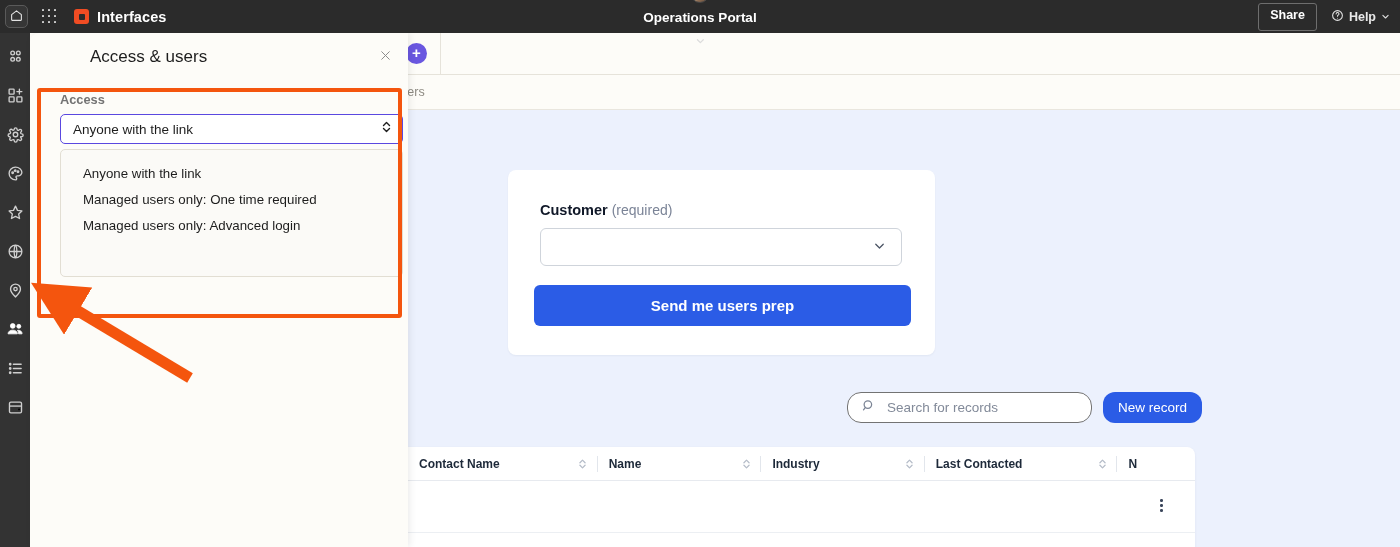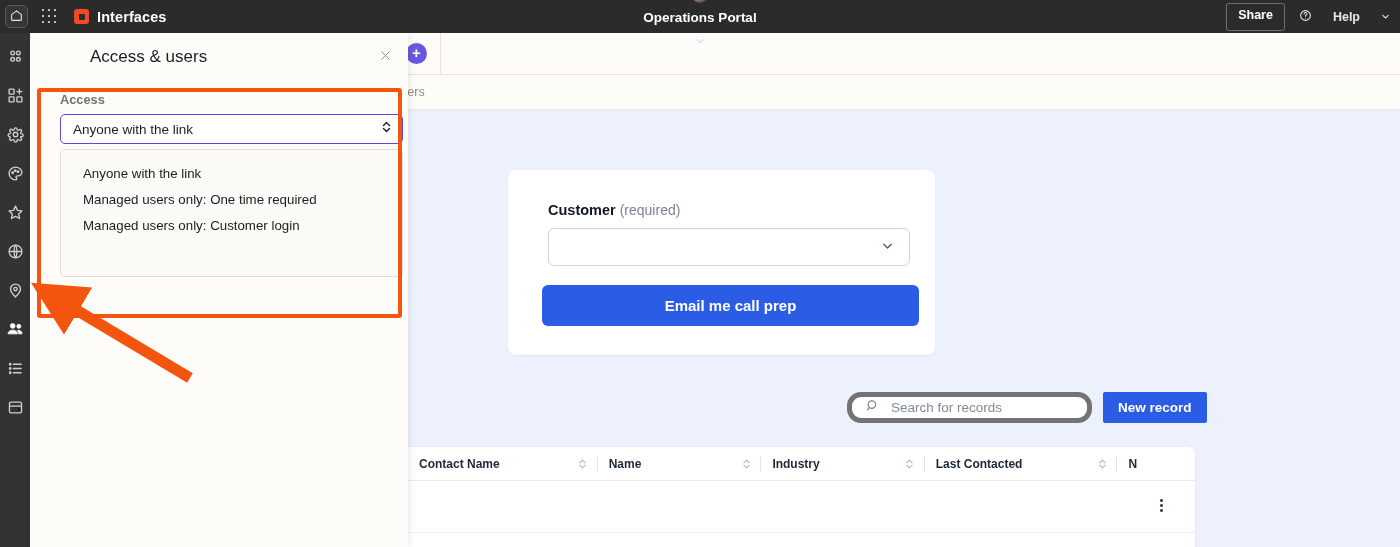--- a/index.html
+++ b/index.html
@@ -53,21 +53,21 @@
   .caret { display:block; }
 
   .topbar-right {
     position: absolute; right: 10px; display: flex; align-items: center; gap: 14px;
   }
   .share-btn {
     border: 1px solid #6e6e6e; border-radius: 3px;
     color: #fff; font-size: 12.5px; font-weight: bold;
     padding: 4px 11px 8px; background: transparent;
   }
-  .help-btn { display: flex; align-items: center; gap: 21px; color: #e8e8e8; font-size: 12.5px; font-weight: bold; }
+  .help-btn { display: flex; align-items: center; gap: 5px; color: #e8e8e8; font-size: 12.5px; font-weight: bold; }
 
   
   .rail {
     position: absolute; top: 33px; left: 0; width: 30px; height: 514px;
     background: #333333;
     display: flex; flex-direction: column; align-items: center;
     padding-top: 14px; gap: 17px;
     z-index: 30;
   }
   .rail-item { width: 22px; height: 22px; display:flex; align-items:center; justify-content:center; }
@@ -103,21 +103,20 @@
     position: absolute; top: 77px; left: 0; width: 1370px; height: 437px;
     background: #ecf1fd;
   }
 
   
   .form-card {
     position: absolute; left: 478px; top: 60px;
     width: 427px; height: 185px;
     background: #ffffff; border-radius: 8px;
     box-shadow: 0 1px 2px rgba(20,30,60,.05);
-    padding-left: 8px;
   }
   .form-label { margin: 32px 0 0 32px; font-size: 14.5px; color: #101828; font-weight: bold; }
   .form-label .req { color: #7b8497; font-weight: normal; font-size: 14px; margin-left: 4px; }
   .form-select {
     margin: 10px 0 0 32px; width: 362px; height: 38px;
     border: 1px solid #cfd4db; border-radius: 6px; background: #fff;
     display: flex; align-items: center; justify-content: flex-end; padding-right: 14px;
   }
   .form-submit {
     margin: 19px 0 0 26px; width: 377px; height: 41px;
@@ -126,27 +125,27 @@
     display: flex; align-items: center; justify-content: center;
   }
 
   
   .search-row {
     position: absolute; left: 817px; top: 282px;
     display: flex; align-items: center; gap: 11px;
   }
   .search-box {
     width: 245px; height: 31px; background: #fff;
-    border: 5px solid #737373; border-radius: 14px;
+    border: 1px solid #737373; border-radius: 14px;
     display: flex; align-items: center; padding-left: 13px; gap: 11px;
   }
   .search-ph { color: #828a99; font-size: 13.5px; }
   .new-record {
-    height: 31px; padding: 0 15px; background: #2b5ce6; border-radius: 2px;
-    color: #fff; font-size: 13.5px; font-weight: bold;
+    height: 31px; padding: 0 15px; background: #2b5ce6; border-radius: 12px;
+    color: #fff; font-size: 13.5px; font-weight: normal;
     display: flex; align-items: center;
   }
 
   
   .table-card {
     position: absolute; left: 345px; top: 337px;
     width: 820px; height: 130px;
     background: #ffffff; border-radius: 8px 8px 0 0;
     box-shadow: 0 1px 3px rgba(20,30,60,.06);
     overflow: hidden;
@@ -382,21 +381,21 @@
         <div class="form-label">
           <span>Customer</span><span class="req">(required)</span>
         </div>
         <div class="form-select">
           <span>
             <svg width="15" height="15" viewBox="0 0 24 24" fill="none" stroke="#4b5565" stroke-width="2" stroke-linecap="round" stroke-linejoin="round">
                 <polyline points="6 10 12 16 18 10"></polyline>
               </svg>
           </span>
         </div>
-        <div class="form-submit">Email me call prep</div>
+        <div class="form-submit">Send me users prep</div>
       </div>
 
       <div class="search-row">
         <div class="search-box">
           <span>
             <svg width="15" height="15" viewBox="0 0 24 24" fill="none" stroke="#7b8495" stroke-width="2" stroke-linecap="round">
                 <circle cx="11" cy="10.5" r="6"></circle>
                 <path d="M6.8 15.4 4 19"></path>
               </svg>
           </span>
@@ -496,21 +495,21 @@
           <svg width="11" height="14" viewBox="0 0 10 14" fill="none" stroke="#1d1d1d" stroke-width="1.4" stroke-linecap="round" stroke-linejoin="round">
               <polyline points="2 5.5 5 2.5 8 5.5"></polyline>
               <polyline points="2 8.5 5 11.5 8 8.5"></polyline>
             </svg>
         </span>
       </div>
 
       <div class="dropdown">
         <div class="dd-item">Anyone with the link</div>
         <div class="dd-item">Managed users only: One time required</div>
-        <div class="dd-item">Managed users only: Customer login</div>
+        <div class="dd-item">Managed users only: Advanced login</div>
       </div>
     </div>
 
     <div class="hl-box"></div>
   </div>
 
   <svg class="arrow-svg" viewBox="0 0 1400 547">
     <defs>
       <marker id="ah" markerWidth="5" markerHeight="5" refX="3.2" refY="2.5" orient="auto">
         <polygon points="0,0 5,2.5 0,5" fill="#f4550e"></polygon>

